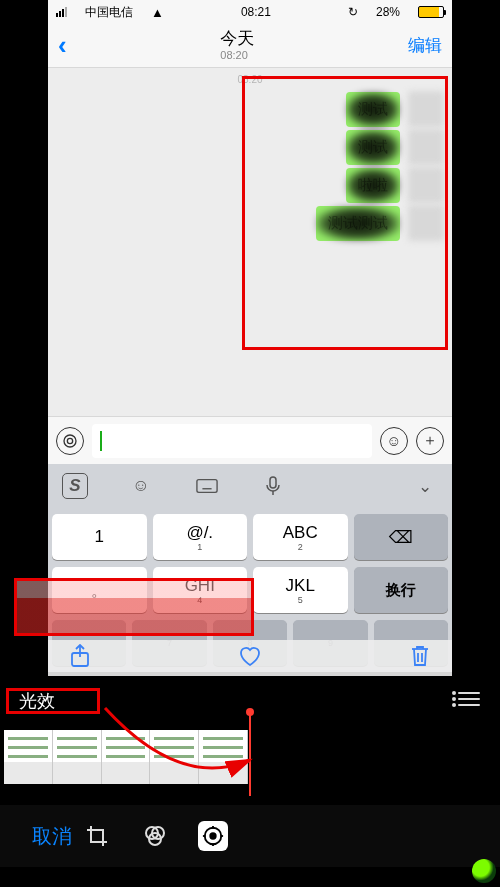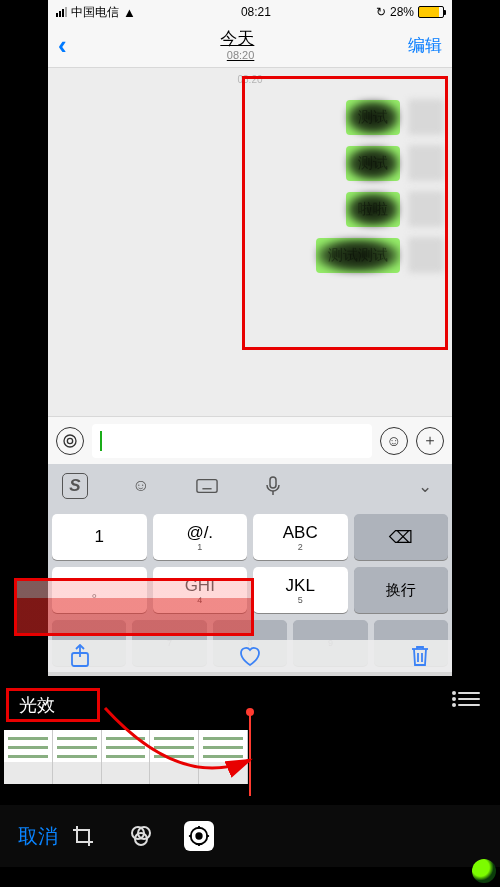--- a/index.html
+++ b/index.html
@@ -12,45 +12,45 @@
     width: 404px; height: 672px;
     background: #EDEDED;
     display: flex; flex-direction: column;
   }
 
   .status-bar {
     height: 24px; background: #F7F7F7;
     display: flex; align-items: center; justify-content: space-between;
     padding: 0 8px; font-size: 12px; color: #000;
   }
-  .status-left, .status-right { display: flex; align-items: center; gap: 4px; }
+  .status-left, .status-right { display: flex; align-items: center; gap: 18px; }
   .sig { display: inline-flex; align-items: flex-end; gap: 1px; }
   .sig b { display: inline-block; width: 2px; background: #000; }
   .sig b:nth-child(1){height:4px}.sig b:nth-child(2){height:6px}.sig b:nth-child(3){height:8px}.sig b:nth-child(4){height:10px;background:#aaa}
   .wifi { font-size: 13px; }
   .batt { display:inline-block; width:26px; height:12px; border:1px solid #000; border-radius:2px; position:relative; background:linear-gradient(90deg,#ffc900 84%, transparent 84%);}
   .batt:after { content:""; position:absolute; right:-3px; top:3px; width:2px; height:5px; background:#000; border-radius:0 1px 1px 0;}
 
   .nav-bar {
     height: 44px; background: #F7F7F7;
     display: flex; align-items: center; justify-content: space-between;
     padding: 0 10px; border-bottom: 1px solid #D8D8D8;
   }
   .back { color: #007AFF; font-size: 26px; font-weight: 600; }
-  .nav-center { text-align: right; line-height: 1.1; text-decoration: underline; }
+  .nav-center { text-align: left; line-height: 1.1; }
   .nav-title { font-size: 17px; font-weight: 500; }
   .nav-sub { font-size: 11px; color: #888; }
   .nav-edit { color: #007AFF; font-size: 17px; }
 
   .chat {
     flex: 1; background: #EDEDED; position: relative; padding-top: 6px;
   }
   .time-mini { text-align:center; font-size:10px; color:#b5b5b5;}
   .msgs { padding: 4px 8px 4px 8px; }
-  .msg-row { display: flex; justify-content: flex-end; align-items: flex-end; margin: 10px 0; }
+  .msg-row { display: flex; justify-content: flex-end; align-items: flex-end; margin: 2px 0; }
   .avatar { width: 36px; height: 36px; background: #D8D8D8; border-radius: 4px; margin-left: 8px; filter: blur(3px); }
   .bubble { background: #95EC69; border-radius: 4px; padding: 8px 12px; font-size: 15px; position: relative; max-width: 200px;}
   .smudge { position: absolute; inset: 0; background: radial-gradient(ellipse at center, rgba(0,0,0,0.9) 0%, rgba(0,0,0,0.7) 50%, rgba(0,0,0,0) 80%); filter: blur(3px); border-radius: 4px;}
   .bubble span { position: relative; color: rgba(0,0,0,0.4); }
 
   .red-box-chat { position: absolute; left: 194px; top: 8px; width: 206px; height: 274px; border: 3px solid #E80000; pointer-events: none; }
 
   .input-bar {
     height: 48px; background: #F7F7F7; border-top: 1px solid #D8D8D8;
     display: flex; align-items: center; padding: 0 8px; gap: 8px;
@@ -63,45 +63,45 @@
   .kbd-candidate .ci { width:26px; height:26px; color:#555; font-size:17px; display:flex; align-items:center; justify-content:center;}
   .kbd-candidate .chev { margin-left:auto; }
 
   .keyboard { background: #D1D4D9; padding: 6px 4px 6px 4px; }
   .krow { display:flex; gap:6px; margin-bottom:7px; }
   .krow:last-child{margin-bottom:0;}
   .key { flex:1; height:46px; background:#FFF; border-radius:5px; box-shadow:0 1px 0 #888; display:flex; flex-direction:column; align-items:center; justify-content:center; font-size:17px; color:#000;}
   .key small { font-size:9px; color:#555; line-height:1;}
   .key.func { background:#AEB3BB; }
   .key.blank { background:#AEB3BB; }
-  .key.ret { font-size:15px; }
+  .key.ret { font-size:15px;font-weight:bold; }
 
   
   .redact { position:absolute; left:14px; top:578px; width:240px; height:58px; border:3px solid #E80000; background: repeating-linear-gradient(0deg, rgba(229,43,39,0.55) 0 35px, rgba(255,180,180,0.5) 35px 58px); filter:blur(0.5px);}
   .share-row { position:absolute; left:48px; top:640px; width:404px; height:36px; display:flex; align-items:center; justify-content:space-between; padding:0 22px; background:rgba(237,237,237,0.9);}
   .share-row .i { color:#3b82f6; }
   .share-row .del { color:#3b82f6;}
   .heart { color:#3b82f6; }
 
-  .fx-label-wrap { position:absolute; left:6px; top:688px; width:94px; height:34px; border:3px solid #E80000; display:flex; align-items:center; padding-left:10px;}
+  .fx-label-wrap { position:absolute; left:6px; top:688px; width:94px; height:26px; border:3px solid #E80000; display:flex; align-items:center; padding-left:10px;}
   .fx-label { color:#FFF; font-size:18px; }
 
   .menu-icon { position:absolute; right:20px; top:692px; color:#DDD; display:flex; flex-direction:column; gap:4px;}
   .menu-icon b { display:block; width:22px; height:2px; background:#DDD; border-radius:1px; position:relative;}
   .menu-icon b:before{content:"";position:absolute;left:-6px;top:-1px;width:4px;height:4px;border-radius:50%;background:#DDD;}
 
   .filmstrip { position:absolute; left:4px; top:730px; width:244px; height:54px; background:#FFF; display:flex;}
   .filmstrip .thumb { flex:1; border-right:1px solid #c9c9c9; background:linear-gradient(#fff 0 60%, #e9e9e9 60% 100%); position:relative;}
   .filmstrip .thumb:after{content:"";position:absolute;top:4px;left:4px;right:4px;height:24px;background:repeating-linear-gradient(0deg,#3a7a2e 0 3px, transparent 3px 9px);opacity:.6;}
   .playhead { position:absolute; left:249px; top:712px; width:2px; height:84px; background:#FF3B30;}
   .playhead:before{content:"";position:absolute;top:-4px;left:-3px;width:8px;height:8px;border-radius:50%;background:#FF3B30;}
 
   .arrow-svg { position:absolute; left:100px; top:700px; width:260px; height:110px; pointer-events:none;}
 
-  .toolbar-bottom { position:absolute; left:0; bottom:20px; width:100%; height:62px; background:#0B0B0B; display:flex; align-items:center; padding:0 18px; text-align:right;}
+  .toolbar-bottom { position:absolute; left:0; bottom:20px; width:100%; height:62px; background:#0B0B0B; display:flex; align-items:center; padding:0 32px; text-align:right;}
   .tb-cancel { color:#0A84FF; font-size:20px; }
   .tb-icons { display:flex; align-items:center; gap:28px; margin-left:10px;}
   .tb-i { width:30px; height:30px; display:flex; align-items:center; justify-content:center; color:#DDD;}
   .tb-i.active { background:#FFF; border-radius:6px; color:#000;}
 
   .watermark { position:absolute; right:4px; bottom:4px; display:flex; align-items:center; gap:4px; font-size:13px; color:#333;}
   .wm-logo { width:24px; height:24px; border-radius:50%; background:radial-gradient(circle at 35% 35%, #7CFC00 0 40%, #0B3D0B 60%);}
 </style>
 </head>
 <body>

